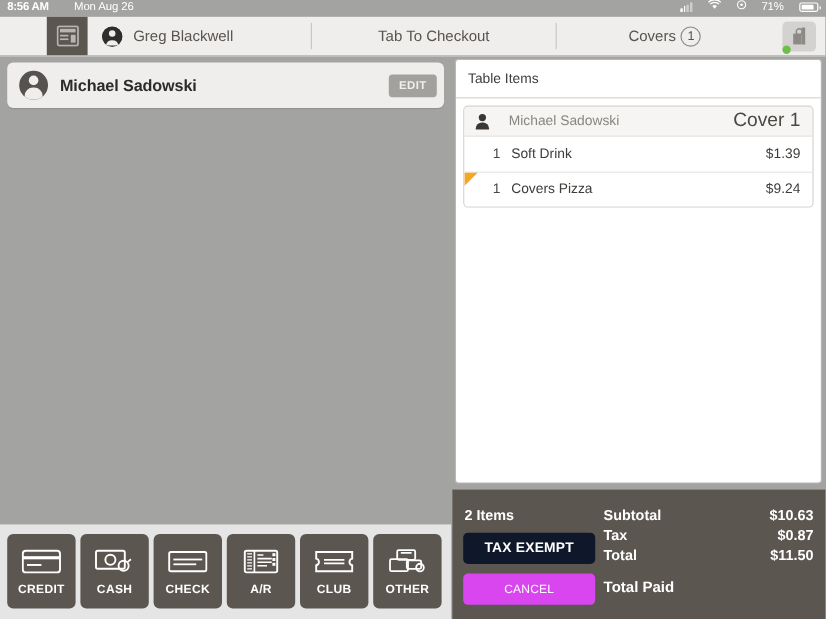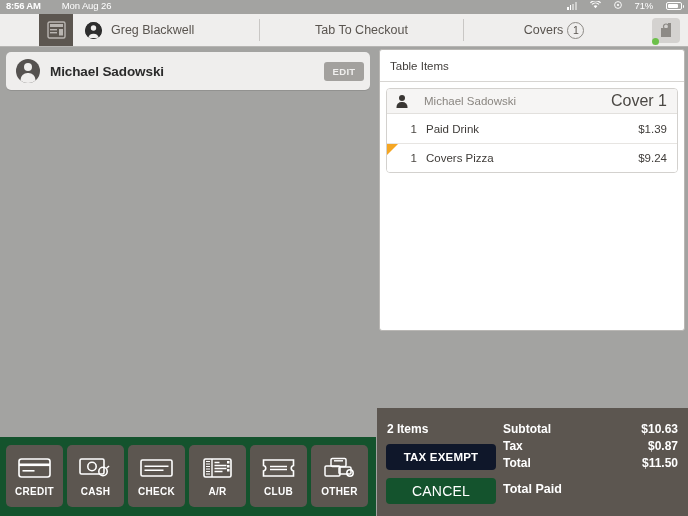--- a/index.html
+++ b/index.html
@@ -76,21 +76,21 @@
   .cust-av::after { content:""; position:absolute; left:50%; top:14px; transform:translateX(-50%); width:15px; height:11px; border-radius:7px 7px 0 0; background:#efeeed; }
   .cust-name { margin-left: 10px; font-size: 13.5px; font-weight: bold; color: #2b2b2b; letter-spacing: -0.1px; }
   .edit-btn {
     margin-left: auto; width: 40px; height: 19px; background: #a3a19e; border-radius: 3px;
     color: #f0efee; font-size: 9.5px; font-weight: bold; letter-spacing: 0.3px;
     display: flex; align-items: center; justify-content: center;
   }
 
   
   .rightpane {
-    position: absolute; left: 379px; top: 49px; width: 306px; height: 282px;
+    position: absolute; left: 379px; top: 49px; width: 306px; height: 354px;
     background: #ffffff; border: 1px solid #b9b7b4; border-radius: 3px;
   }
   .ti-header {
     height: 32px; border-bottom: 1px solid #d7d5d2; display: flex; align-items: center;
     padding-left: 10px; font-size: 11.5px; color: #403d3a;
   }
   .ti-card {
     margin: 6px; border: 1px solid #d3d1ce; border-radius: 4px; overflow: hidden;
   }
   .ti-cover {
@@ -122,32 +122,32 @@
   }
   .t-items { position: absolute; left: 10px; top: 14px; font-size: 12px; font-weight: bold; }
   .btn-taxexempt {
     position: absolute; left: 9px; top: 36px; width: 110px; height: 26px;
     background: #0f172a; border-radius: 4px; color: #ffffff;
     font-size: 11.5px; font-weight: bold; letter-spacing: 0.2px;
     display: flex; align-items: center; justify-content: center;
   }
   .btn-cancel {
     position: absolute; left: 9px; top: 70px; width: 110px; height: 26px;
-    background: #14532d; border-radius: 4px; color: #ffffff;
-    font-size: 14px; letter-spacing: 0.2px;
+    background: #d946ef; border-radius: 4px; color: #ffffff;
+    font-size: 10px; letter-spacing: 0.2px;
     display: flex; align-items: center; justify-content: center;
   }
   .t-lines { position: absolute; left: 126px; right: 10px; top: 13px; }
   .t-line { display: flex; justify-content: space-between; font-size: 12px; font-weight: bold; line-height: 17px; }
   .t-paid { position: absolute; left: 126px; top: 74px; font-size: 12.5px; font-weight: bold; }
 
   
   .paybar {
     position: absolute; left: 0; top: 437px; width: 376px; height: 79px;
-    background: #14532d;
+    background: #e5e5e5;
   }
   .pay-btn {
     position: absolute; top: 8px; width: 57px; height: 62px;
     background: #5c5650; border-radius: 5px;
     display: flex; flex-direction: column; align-items: center; justify-content: center; gap: 6px;
   }
   .pay-label { color: #ffffff; font-size: 10px; font-weight: bold; letter-spacing: 0.3px; }
   .pay-ico { width: 34px; height: 24px; display:flex; align-items:center; justify-content:center;}
 </style>
 </head>
@@ -242,21 +242,21 @@
     <div class="ti-header">Table Items</div>
     <div class="ti-card">
       <div class="ti-cover">
         <span class="ti-cover-icon"></span>
         <span class="ti-cover-name">Michael Sadowski</span>
         <span class="ti-cover-label">Cover 1</span>
       </div>
 
       <div class="ti-row">
         <span class="ti-qty">1</span>
-        <span class="ti-name">Paid Drink</span>
+        <span class="ti-name">Soft Drink</span>
         <span class="ti-price">$1.39</span>
       </div>
 
       <div class="ti-row">
         <span class="ti-flag"></span>
         <span class="ti-qty">1</span>
         <span class="ti-name">Covers Pizza</span>
         <span class="ti-price">$9.24</span>
       </div>
     </div>

